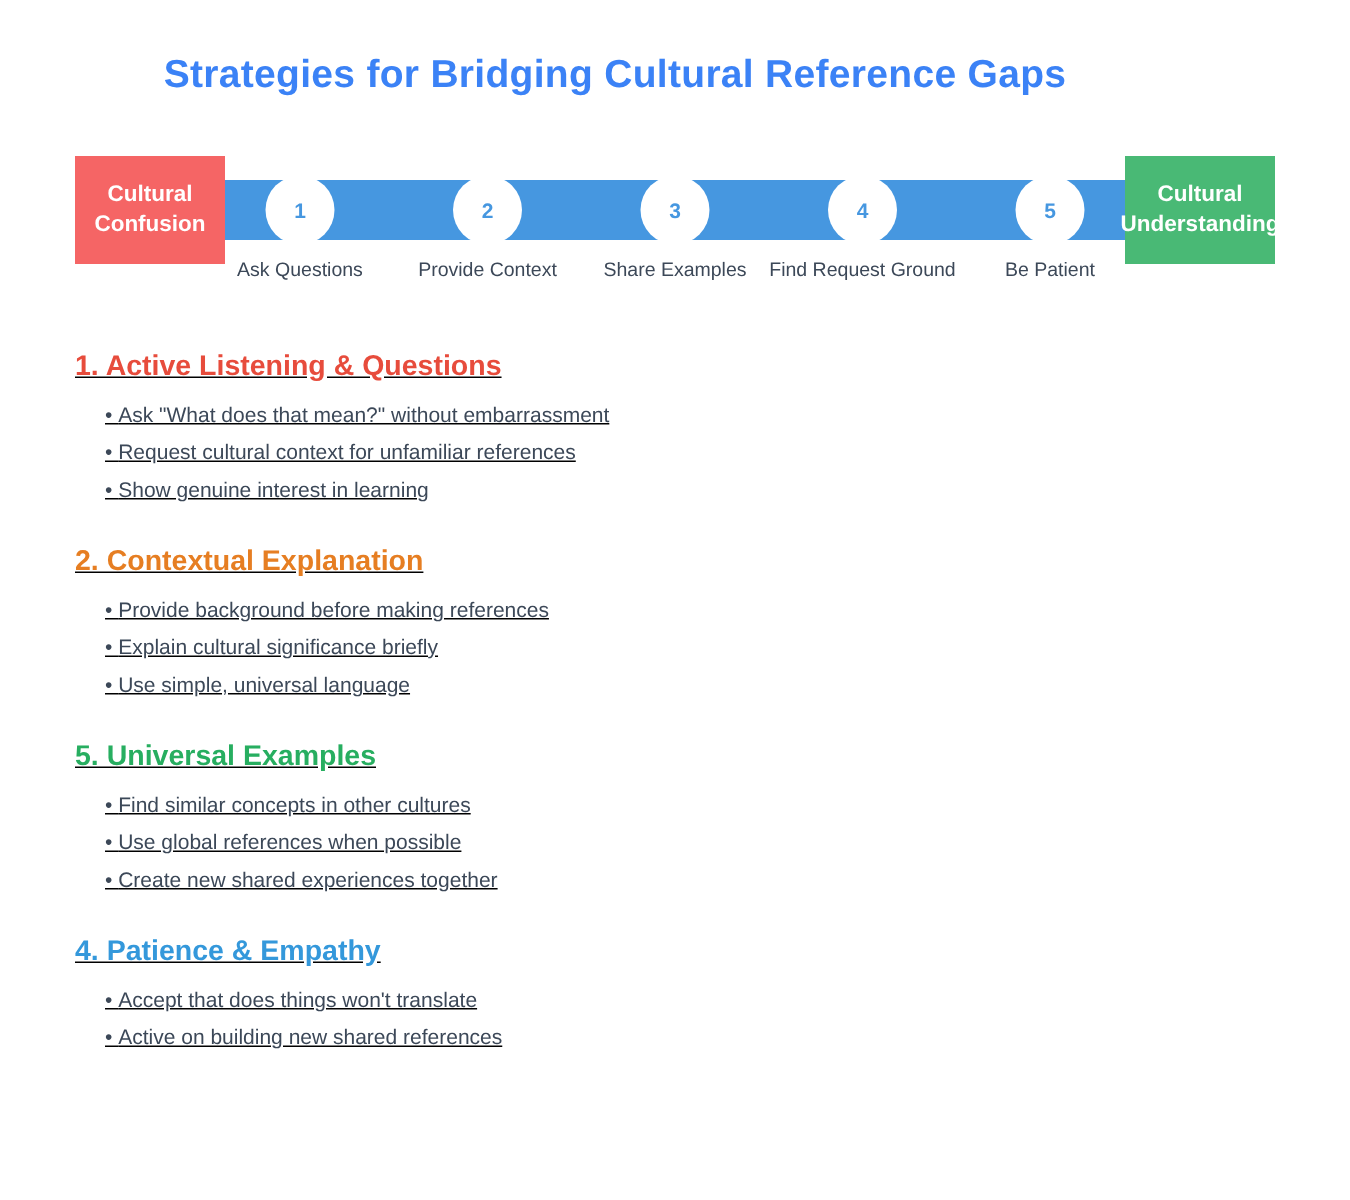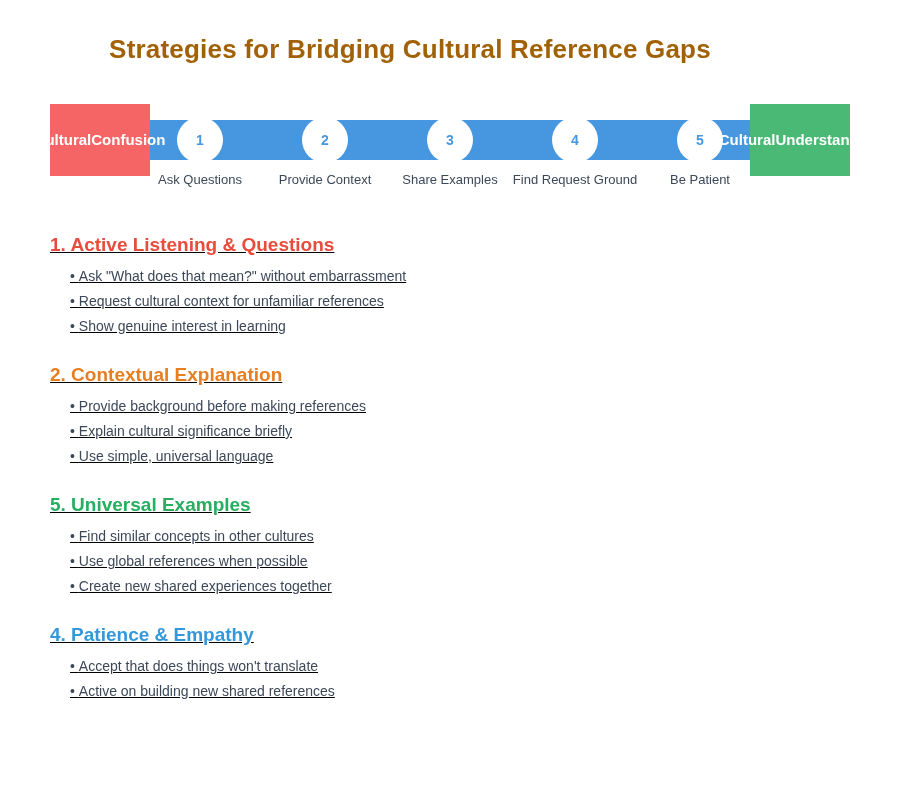--- a/index.html
+++ b/index.html
@@ -7,31 +7,31 @@
     width: 900px; height: 800px;
     position: relative;
     background: #ffffff;
     font-family: "Liberation Sans", sans-serif;
     overflow: hidden;
   }
   .title {
     position: absolute; top: 17px; left: 0; width: 820px;
     text-align: center;
     font-size: 26px; font-weight: bold;
-    color: #a16207;
+    color: #3b82f6;
     letter-spacing: 0.2px;
   }
   .diagram { position: absolute; top: 0; left: 0; width: 900px; height: 233px; }
   .flow-bar {
     position: absolute; left: 100px; top: 120px;
     width: 700px; height: 40px;
   }
   .endpoint {
     position: absolute; top: 104px; width: 100px; height: 72px;
-    display: flex; flex-direction: row; align-items: center; justify-content: center;
+    display: flex; flex-direction: column; align-items: center; justify-content: center;
     color: #ffffff; font-weight: bold; font-size: 15px; line-height: 20px;
     text-align: center;
   }
   .endpoint span { white-space: nowrap; }
   .endpoint.start { left: 50px; }
   .endpoint.end { left: 750px; }
   .circle {
     position: absolute; top: 117px;
     width: 46px; height: 46px; border-radius: 50%;
     background: #ffffff;

